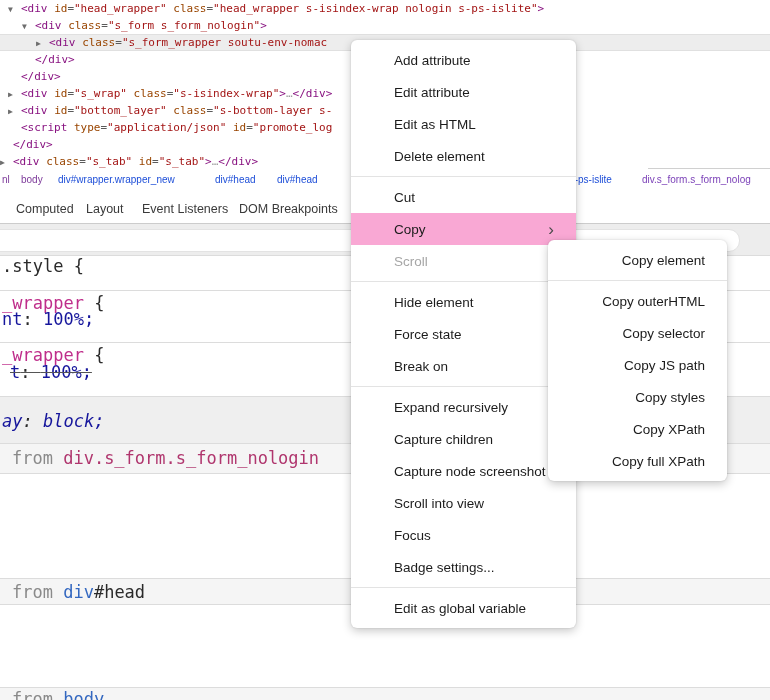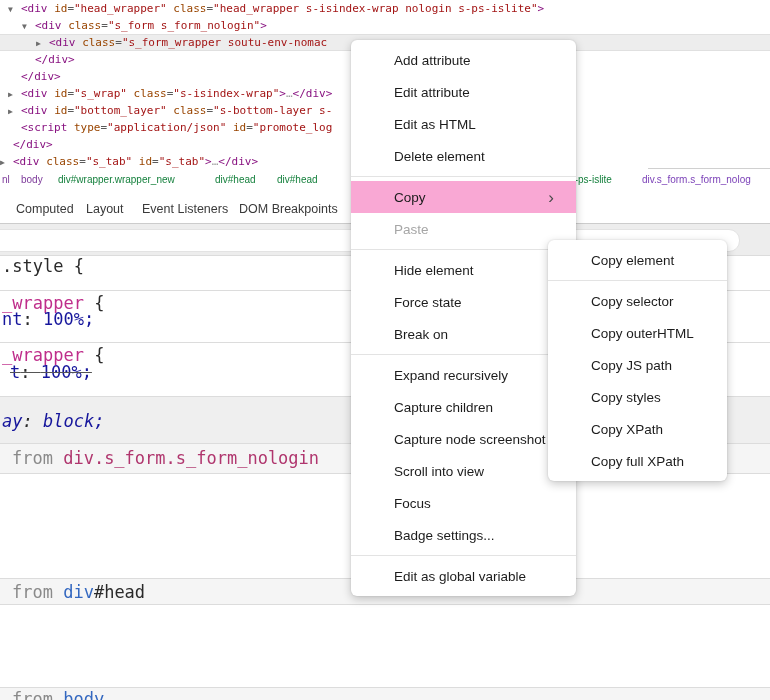--- a/index.html
+++ b/index.html
@@ -11,21 +11,21 @@
   .dom-line{height:17px;line-height:17px;white-space:pre;}
   .dom-line.selected{background:#ededed;box-shadow:0 1px 0 #e0e0e0 inset,0 -1px 0 #e0e0e0 inset;}
   .arr{display:inline-block;width:13px;font-size:8px;color:#6e6e6e;text-align:left;}
   .tk-tag{color:#881280}.tk-attr{color:#994500}.tk-val{color:#a31515}.tk-eq{color:#5a5a5a}
   .tk-ell{color:#9e9e9e}.tk-plain{color:#333}
   .tk-dark{color:#2a2a2a}.tk-sel{color:#bf2e8b}.tk-prop{color:#16169c}.tk-cssval{color:#16169c}
   .tk-gray{color:#8a8a8a}.tk-rose{color:#b0366e}.tk-blue{color:#3468c0}
   
   .crumbbar{position:absolute;left:0;top:168px;width:648px;height:27px;background:#fff;font-size:10px;}
   .crumb{position:absolute;top:6px;white-space:pre;}
-  .c-purple{color:#7d3a9a}.c-brown{color:#15803d}.c-violet{color:#7c42b8}
+  .c-purple{color:#7d3a9a}.c-brown{color:#1d4ed8}.c-violet{color:#7c42b8}
   
   .tabbar{position:absolute;left:0;top:195px;width:770px;height:28px;background:#fff;
           border-bottom:1px solid #cccccc;font-size:12.5px;color:#3a3a3a;}
   .tab{position:absolute;top:7px;white-space:pre;}
   
   .styles-toolbar{position:absolute;left:0;top:224px;width:770px;height:31px;background:#ededed;
                   border-bottom:1px solid #dcdcdc;}
   .filter-input{position:absolute;left:-16px;top:229px;width:754px;height:21px;background:#fff;
                 border:1px solid #e3e3e3;border-radius:11px;}
   .sep{position:absolute;left:0;width:770px;height:1px;background:#dcdcdc;}
@@ -34,21 +34,21 @@
   .strike{text-decoration:line-through;text-decoration-color:#555;}
   .italic{font-style:italic;}
   
   .ctx-menu{position:absolute;left:327px;top:40px;width:225px;background:#fff;border-radius:6px;
             box-shadow:0 3px 10px rgba(0,0,0,.22),0 0 2px rgba(0,0,0,.14);padding:4px 0;z-index:10;
             font-size:13.5px;color:#1c1c1c;margin-left:24px;}
   .sub-menu{position:absolute;left:548px;top:240px;width:179px;background:#fff;border-radius:6px;
             box-shadow:0 3px 10px rgba(0,0,0,.22),0 0 2px rgba(0,0,0,.14);padding:4px 0;z-index:11;
             font-size:13.5px;color:#1c1c1c;}
   .mi{height:32px;display:flex;align-items:center;padding:0 22px 0 43px;}
-  .sub-menu .mi{}
+  .sub-menu .mi{justify-content:flex-end;}
   .mi.hl{background:#f9a8d4;}
   .mi.disabled{color:#a6a6a6;}
   .msep{height:1px;background:#e3e3e3;margin:4px 0;}
   .chev{margin-left:auto;font-size:17px;color:#4a4a4a;line-height:1;}
   .mi-label{white-space:pre;}
 </style>
 </head>
 <body>
 
 <div class="screen">
@@ -117,26 +117,29 @@
     <div class="mi">
         <span class="mi-label">Edit attribute</span>
       </div>
     <div class="mi">
         <span class="mi-label">Edit as HTML</span>
       </div>
     <div class="mi">
         <span class="mi-label">Delete element</span>
       </div>
     <div class="msep"></div>
+    <div class="mi">
+        <span class="mi-label">Cut</span>
+      </div>
     <div class="mi hl">
         <span class="mi-label">Copy</span>
         <span class="chev">›</span>
       </div>
     <div class="mi disabled">
-        <span class="mi-label">Paste</span>
+        <span class="mi-label">Scroll</span>
       </div>
     <div class="msep"></div>
     <div class="mi">
         <span class="mi-label">Hide element</span>
       </div>
     <div class="mi">
         <span class="mi-label">Force state</span>
         <span class="chev">›</span>
       </div>
     <div class="mi">
@@ -167,26 +170,26 @@
         <span class="mi-label">Edit as global variable</span>
       </div>
   </div>
 
   <div class="sub-menu">
     <div class="mi">
         <span class="mi-label">Copy element</span>
       </div>
     <div class="msep"></div>
     <div class="mi">
+        <span class="mi-label">Copy outerHTML</span>
+      </div>
+    <div class="mi">
         <span class="mi-label">Copy selector</span>
       </div>
     <div class="mi">
-        <span class="mi-label">Copy outerHTML</span>
-      </div>
-    <div class="mi">
         <span class="mi-label">Copy JS path</span>
       </div>
     <div class="mi">
         <span class="mi-label">Copy styles</span>
       </div>
     <div class="mi">
         <span class="mi-label">Copy XPath</span>
       </div>
     <div class="mi">
         <span class="mi-label">Copy full XPath</span>

